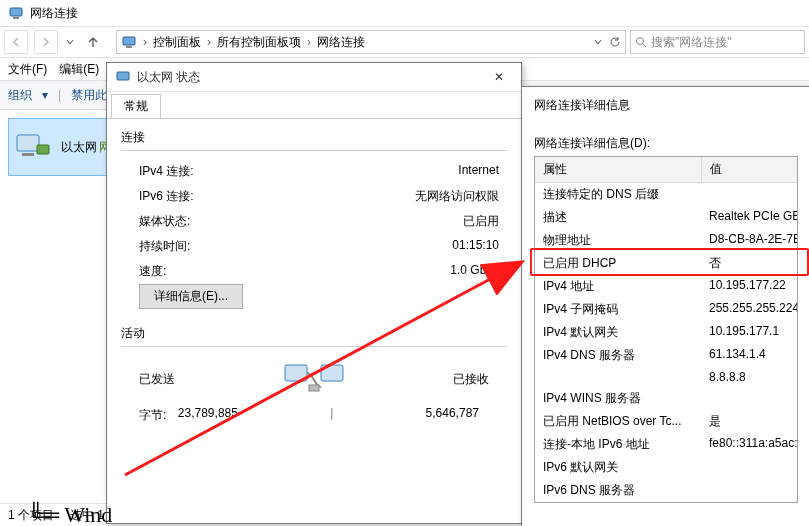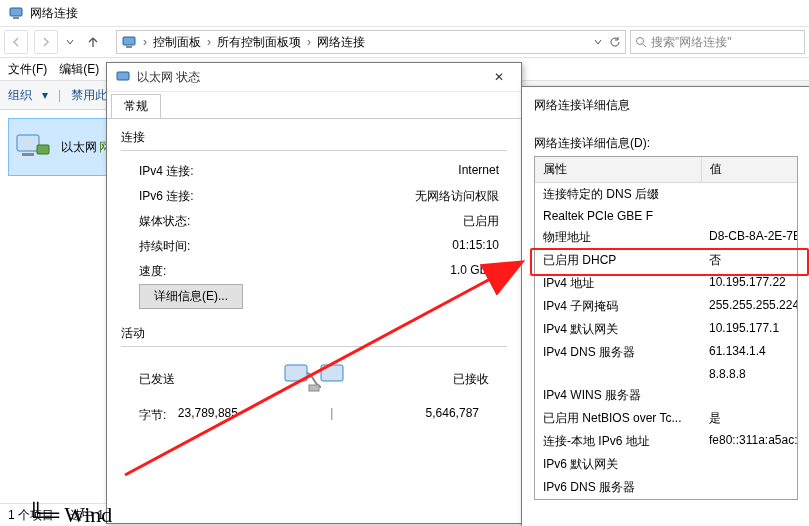--- a/index.html
+++ b/index.html
@@ -272,20 +272,21 @@
     <div class="thead">
       <div class="th c1">属性</div>
       <div class="th c2">值</div>
     </div>
     <div id="details-rows">
         <div class="row">
           <div class="td c1">连接特定的 DNS 后缀</div>
           <div class="td c2"></div>
         </div>
         <div class="row">
+          <div class="td c1">描述</div>
           <div class="td c2">Realtek PCIe GBE F</div>
         </div>
         <div class="row">
           <div class="td c1">物理地址</div>
           <div class="td c2">D8-CB-8A-2E-7B-DI</div>
         </div>
         <div class="row">
           <div class="td c1">已启用 DHCP</div>
           <div class="td c2">否</div>
         </div>

